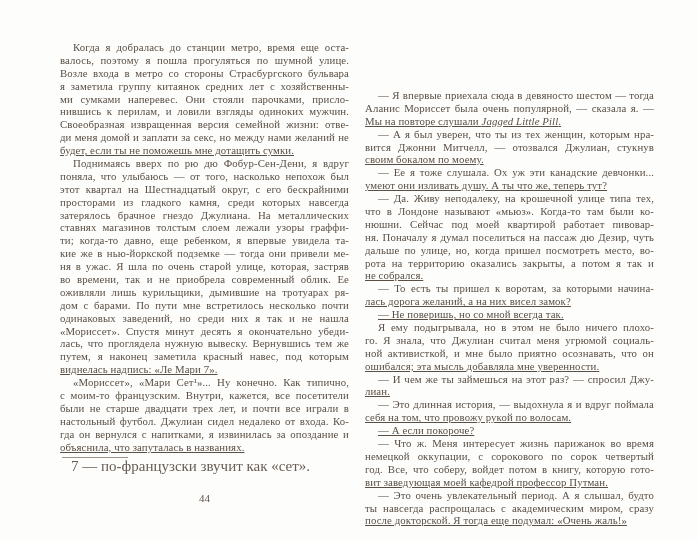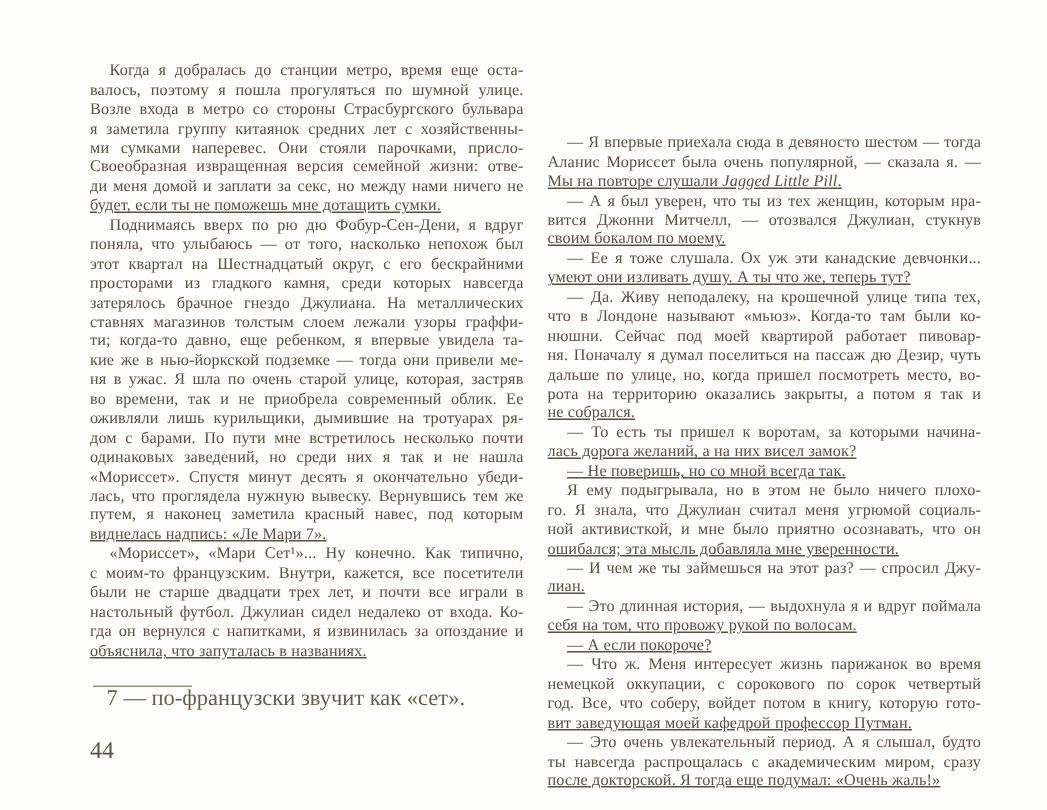--- a/index.html
+++ b/index.html
@@ -56,41 +56,43 @@
     width: 289px;
     font-size: 15px;
     line-height: 12px;
     text-indent: 11px;
     color: #675c51;
   }
   .page-number {
     position: absolute;
     top: 492px;
     width: 289px;
-    font-size: 16px;
+    text-align: center;
+    font-size: 11px;
     color: #5f5449;
   }
   .page.left  .page-number { left: 60px; }
   .page.right .page-number { left: 16px; }
   i { font-style: italic; }
 </style>
 </head>
 <body>
 
 <div class="screen">
 
   <div class="page left">
     <div class="text-block">
         <div class="line first">Когда я добралась до станции метро, время еще оста-</div>
         <div class="line">валось, поэтому я пошла прогуляться по шумной улице.</div>
         <div class="line">Возле входа в метро со стороны Страсбургского бульвара</div>
         <div class="line">я заметила группу китаянок средних лет с хозяйственны-</div>
         <div class="line">ми сумками наперевес. Они стояли парочками, присло-</div>
+        <div class="line">нившись к перилам, и ловили взгляды одиноких мужчин.</div>
         <div class="line">Своеобразная извращенная версия семейной жизни: отве-</div>
-        <div class="line">ди меня домой и заплати за секс, но между нами ничего не</div>
+        <div class="line">ди меня домой и заплати за секс, но между нами желаний не</div>
         <div class="line plast">будет, если ты не поможешь мне дотащить сумки.</div>
         <div class="line first">Поднимаясь вверх по рю дю Фобур-Сен-Дени, я вдруг</div>
         <div class="line">поняла, что улыбаюсь — от того, насколько непохож был</div>
         <div class="line">этот квартал на Шестнадцатый округ, с его бескрайними</div>
         <div class="line">просторами из гладкого камня, среди которых навсегда</div>
         <div class="line">затерялось брачное гнездо Джулиана. На металлических</div>
         <div class="line">ставнях магазинов толстым слоем лежали узоры граффи-</div>
         <div class="line">ти; когда-то давно, еще ребенком, я впервые увидела та-</div>
         <div class="line">кие же в нью-йоркской подземке — тогда они привели ме-</div>
         <div class="line">ня в ужас. Я шла по очень старой улице, которая, застряв</div>

